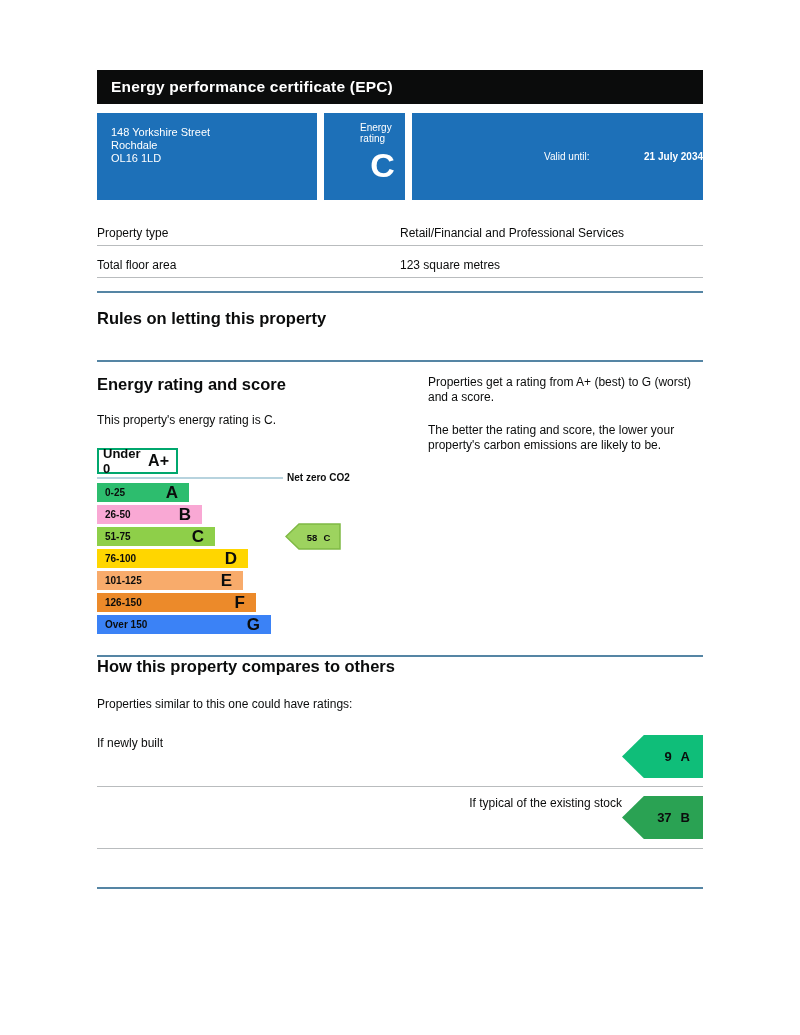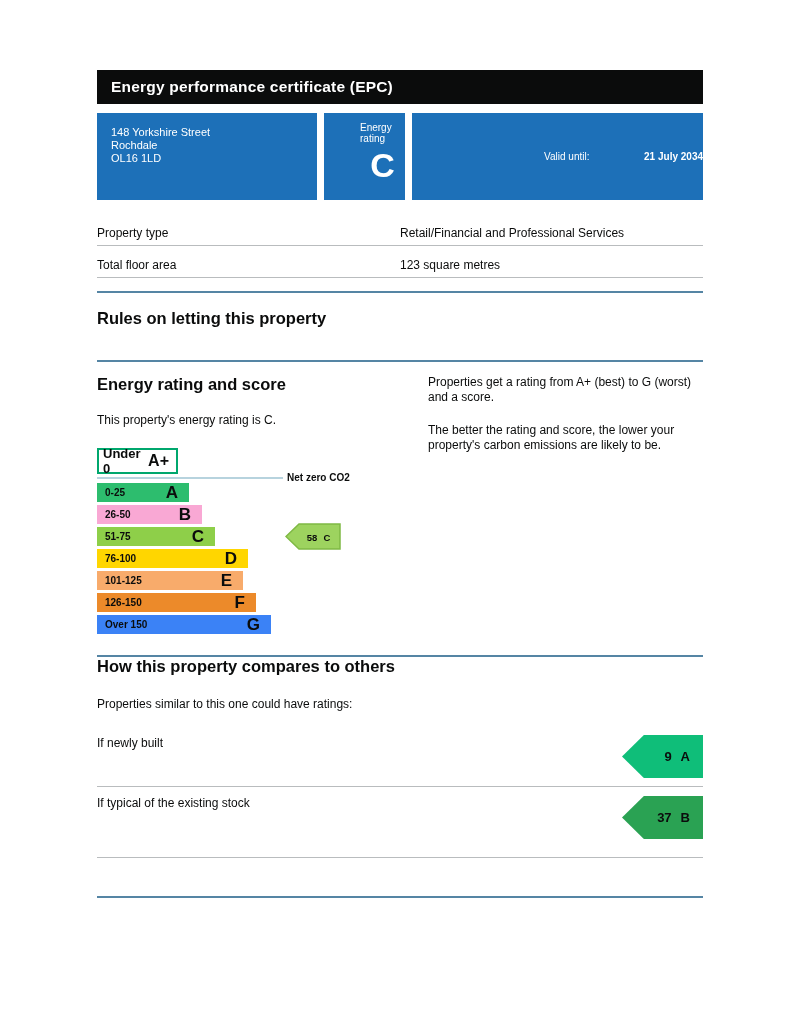--- a/index.html
+++ b/index.html
@@ -76,21 +76,21 @@
   .current-arrow text{font-size:9.5px;font-weight:bold;fill:#0b0c0c;
     font-family:"Liberation Sans","DejaVu Sans",sans-serif;}
 
   
   .h-compare{}
   .compare-intro{margin-top:21px;}
   .compare-rows{margin-top:9px;}
   .compare-row{display:flex;justify-content:space-between;border-bottom:1px solid var(--divider);}
   .compare-row .clabel{font-size:12px;}
   .compare-row.r1{padding:14px 0 8px 0;}
-  .compare-row.r2{padding:9px 0 18px 0;}
+  .compare-row.r2{padding:9px 0 9px 0;justify-content:flex-end;}
   .compare-row.r1 .clabel{margin-top:1px;}
   .compare-row.r2 .clabel{margin-top:0;}
   .compare-arrow{width:81px;height:43px;display:flex;align-items:center;justify-content:flex-end;
     gap:9px;padding-right:13px;color:#0b0c0c;font-size:13px;font-weight:bold;
     clip-path:polygon(0 50%,27% 0,100% 0,100% 100%,27% 100%);}
 </style>
 </head>
 <body>
 
 <div class="page">

